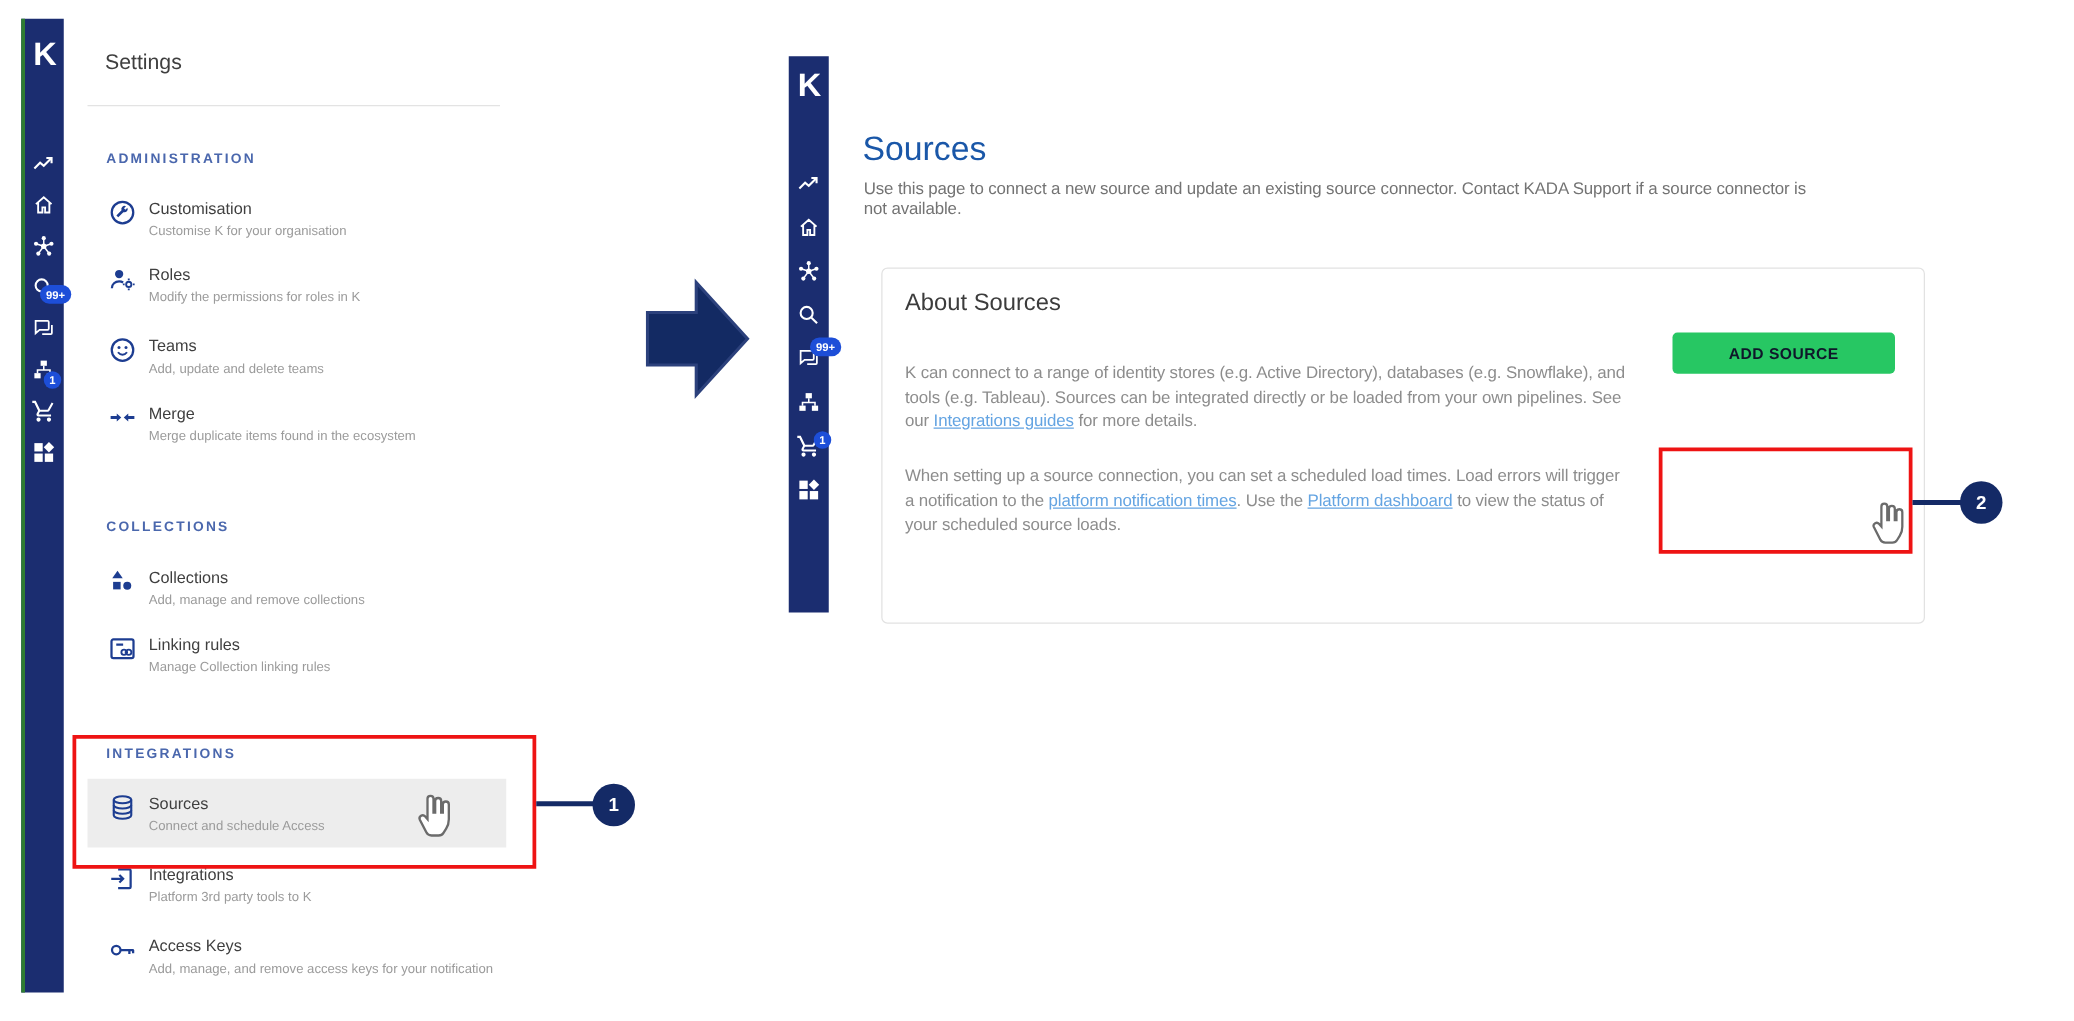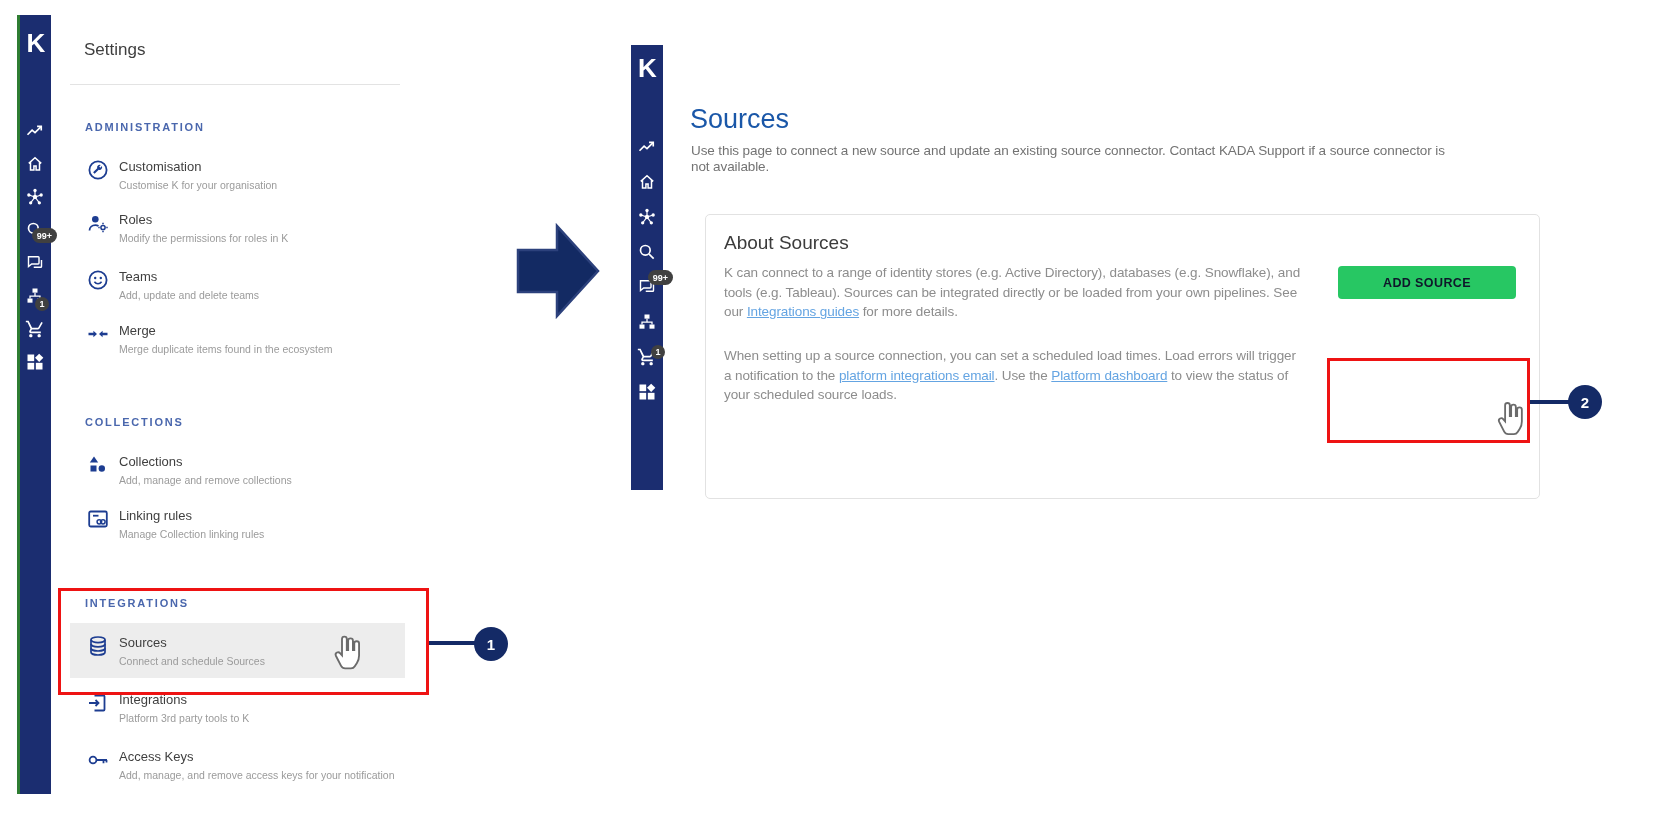--- a/index.html
+++ b/index.html
@@ -12,21 +12,21 @@
   .sb-left  { left:17px; top:15px;  width:34px; height:779px; border-left:3px solid #2E7D32; }
   .sb-right { left:631px; top:45px; width:32px; height:445px; }
   .k-logo { position:absolute; width:100%; text-align:center; color:#fff; font-weight:700;
             font-size:26px; letter-spacing:-1px; }
   .sb-left  .k-logo { top:13px; }
   .sb-right .k-logo { top:8px; }
   .sb-ic { position:absolute; width:20px; height:20px; color:#fff; }
   .sb-left  .sb-ic { left:5px; }
   .sb-right .sb-ic { left:6px; }
   .sb-ic svg { width:20px; height:20px; display:block; }
-  .nbadge { position:absolute; background:#404040; color:#fff; font-weight:700;
+  .nbadge { position:absolute; background:#1d4ed8; color:#fff; font-weight:700;
             display:flex; align-items:center; justify-content:center; z-index:5; }
   .pillb { width:25px; height:15px; border-radius:8px; font-size:9px; }
   .dotb  { width:14px; height:14px; border-radius:50%; font-size:9px; }
 
   
   .settings-title { position:absolute; left:84px; top:40px; font-size:17px; color:#3F3F3F; }
   .divider { position:absolute; left:70px; top:84px; width:330px; height:1px; background:#E3E3E3; }
   .sec-label { position:absolute; left:85px; font-size:11px; font-weight:700;
                letter-spacing:1.8px; color:#4A67AD; }
   .row-highlight { position:absolute; left:70px; top:623px; width:335px; height:55px; background:#EDEDED; }
@@ -40,21 +40,21 @@
   .big-arrow { position:absolute; left:512px; top:220px; width:92px; height:102px; }
 
   
   .pg-title { position:absolute; left:690px; top:104px; font-size:27px; color:#1A57A8; font-weight:400; }
   .pg-desc  { position:absolute; left:691px; top:143px; width:766px; font-size:13.5px;
               letter-spacing:-0.1px; line-height:16px; color:#737373; }
   .card { position:absolute; left:705px; top:214px; width:835px; height:285px;
           background:#fff; border:1px solid #E2E2E2; border-radius:5px; }
   .card-title { position:absolute; left:18px; top:17px; font-size:19px; color:#3C3C3C; font-weight:500; }
   .para { position:absolute; left:18px; width:578px; font-size:13.5px; letter-spacing:-0.1px;
-          line-height:19.5px; color:#8D8D8D; }
+          line-height:19.5px; color:#8D8D8D;margin-top:25px; }
   .p1 { top:48px; } .p2 { top:131px; } .p3 { top:213px; }
   .para a.link { color:#64A4E2; text-decoration:underline; cursor:pointer; }
   .btn { position:absolute; left:632px; width:178px; height:33px; border-radius:4px;
          font-family:"Liberation Sans", sans-serif; font-size:12.5px; font-weight:700;
          letter-spacing:0.4px; cursor:pointer; }
   .btn-primary { top:51px;  background:#27C763; border:none; color:#0f172a;text-align:center; }
   .btn-outline { top:102px; background:#ffffff; border:1px solid #C5DECB; color:#5F8C6E; }
   .btn-pressed { top:153px; background:#E9E9E7; border:1px solid #C2CBC2; color:#6E8C79; }
 
   
@@ -290,21 +290,21 @@
   <div class="sec-label" style="top:597px">INTEGRATIONS</div>
 
   <div class="row-highlight"></div>
   <div class="item" style="top:634px">
     <span class="it-ic">
         <svg viewBox="0 0 24 24">
           <use href="#ic-db"></use>
         </svg>
       </span>
     <div class="it-t">Sources</div>
-    <div class="it-s">Connect and schedule Sources</div>
+    <div class="it-s">Connect and schedule Access</div>
   </div>
   <div class="item" style="top:691px">
     <span class="it-ic">
         <svg viewBox="0 0 24 24">
           <use href="#ic-integr"></use>
         </svg>
       </span>
     <div class="it-t">Integrations</div>
     <div class="it-s">Platform 3rd party tools to K</div>
   </div>
@@ -367,21 +367,21 @@
   </aside>
   <span class="nbadge pillb" style="left:648px;top:270px">99+</span>
   <span class="nbadge dotb" style="left:651px;top:345px">1</span>
 
   <h1 class="pg-title">Sources</h1>
   <p class="pg-desc">Use this page to connect a new source and update an existing source connector. Contact KADA Support if a source connector is not available.</p>
 
   <section class="card">
     <h2 class="card-title">About Sources</h2>
     <p class="para p1"><span>K can connect to a range of identity stores (e.g. Active Directory), databases (e.g. Snowflake), and tools (e.g. Tableau). Sources can be integrated directly or be loaded from your own pipelines. See our </span><a class="link">Integrations guides</a><span> for more details.</span></p>
-    <p class="para p2"><span>When setting up a source connection, you can set a scheduled load times. Load errors will trigger a notification to the </span><a class="link">platform integrations email</a><span>. Use the </span><a class="link">Platform dashboard</a><span> to view the status of your scheduled source loads.</span></p>
+    <p class="para p2"><span>When setting up a source connection, you can set a scheduled load times. Load errors will trigger a notification to the </span><a class="link">platform notification times</a><span>. Use the </span><a class="link">Platform dashboard</a><span> to view the status of your scheduled source loads.</span></p>
     <button class="btn btn-primary">ADD SOURCE</button>
   </section>
 
   <div class="hl-box box1"></div>
   <div class="conn line1"></div>
   <div class="step-badge badge1">1</div>
 
   <div class="hl-box box2"></div>
   <div class="conn line2"></div>
   <div class="step-badge badge2">2</div>

